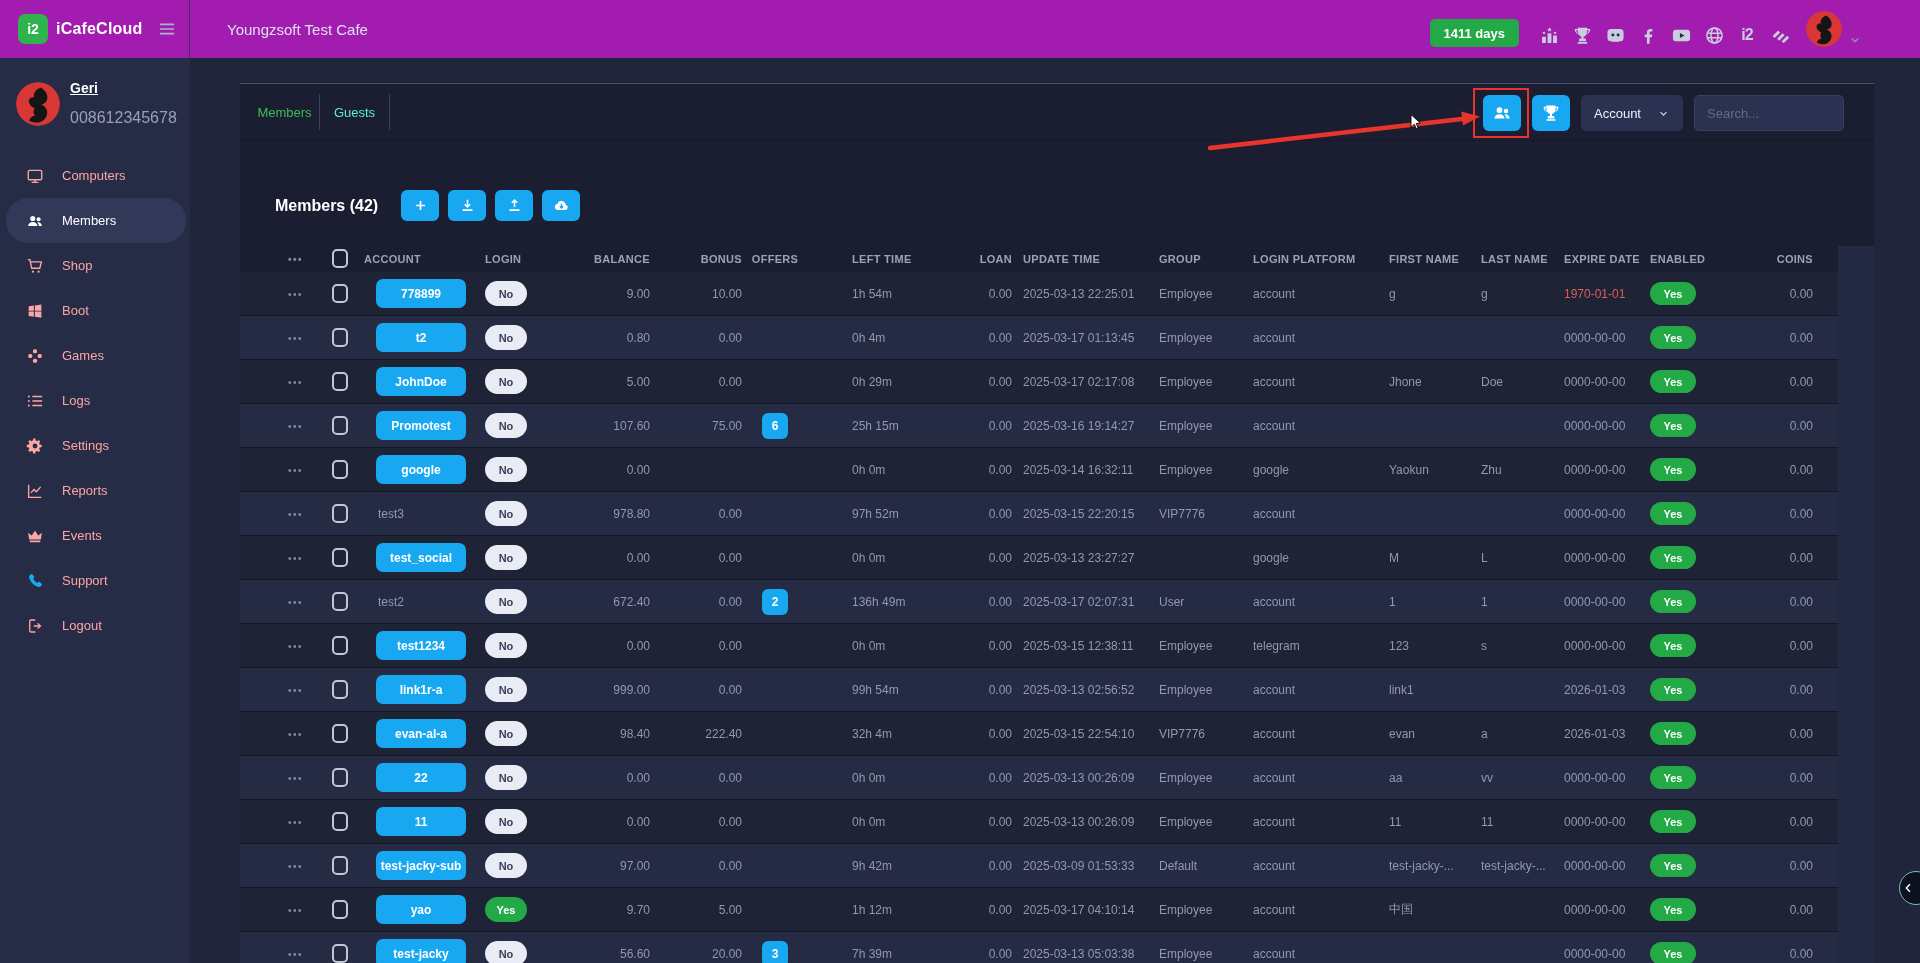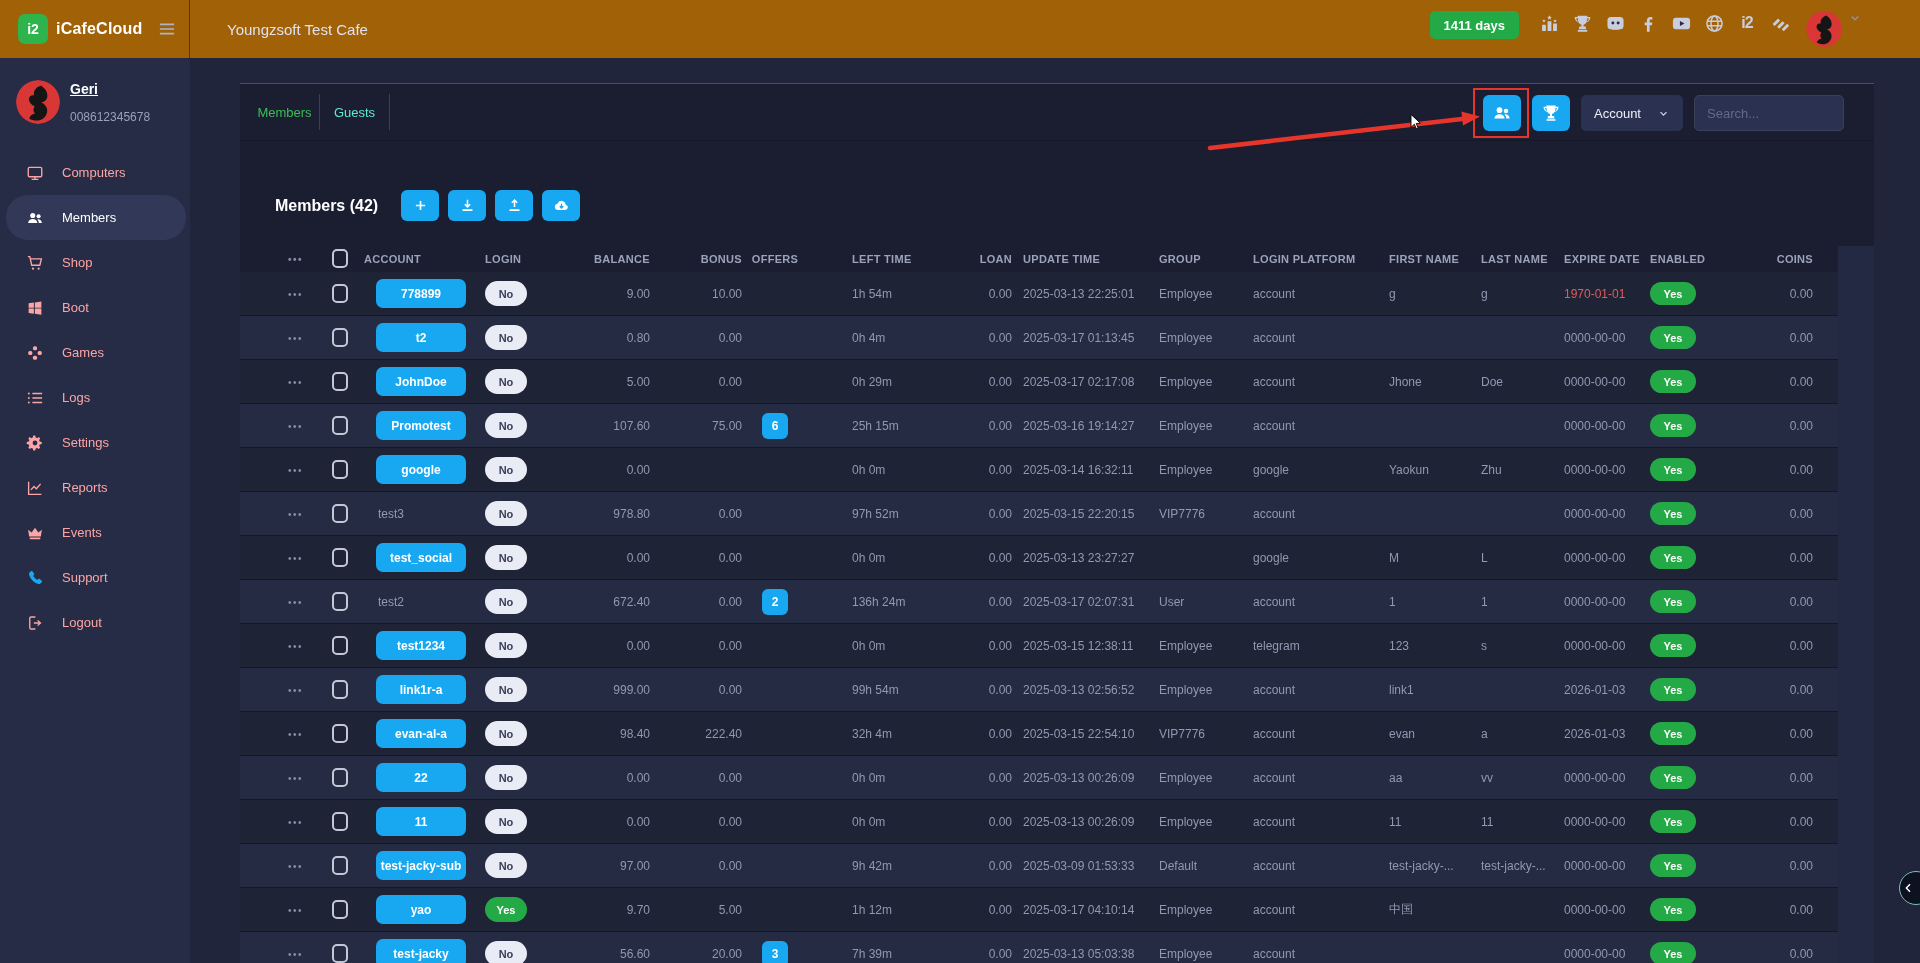--- a/index.html
+++ b/index.html
@@ -1,47 +1,47 @@
 <!DOCTYPE html>
 <html><head>
 <meta charset="utf-8">
 <style>
   * { box-sizing: border-box; margin: 0; padding: 0; }
   html,body { width:1920px; height:963px; overflow:hidden; background:#20253c;
     font-family:"Liberation Sans", sans-serif; color:#9298b0; }
 
   
-  .topbar { position:absolute; top:0; left:0; right:0; height:58px; background:#a16207; z-index:30;
+  .topbar { position:absolute; top:0; left:0; right:0; height:58px; background:#a21caf; z-index:30;
     display:flex; align-items:center; }
   .brand-area { width:190px; height:100%; display:flex; align-items:center; padding-left:18px;
     border-right:1px solid #343a58; position:relative; flex:0 0 auto; }
   .logo-box { width:30px; height:30px; border-radius:7px; background:#2eb34d; color:#fff;
     display:flex; align-items:center; justify-content:center; font-weight:800; font-size:14px; }
   .brand-name { color:#fff; font-weight:bold; font-size:16px; margin-left:8px; letter-spacing:.2px; }
   .hamburger { position:absolute; right:12px; top:19px; width:20px; height:20px; color:#aeb4c8; cursor:pointer; }
   .hamburger svg { width:20px; height:20px; }
   .page-title { margin-left:37px; color:#dfe2ee; font-size:15px; }
-  .topbar-right { margin-left:auto; display:flex; align-items:flex-start; padding-right:58px; }
+  .topbar-right { margin-left:auto; display:flex; align-items:flex-end; padding-right:58px; }
   .days-badge { background:#23aa47; color:#fff; border-radius:5px; height:28px; padding:0 14px;
     display:flex; align-items:center; font-size:13px; font-weight:bold; margin-right:18px; }
   .topbar-icons { display:flex; align-items:center; gap:9px; }
   .tb-icon { width:24px; height:24px; color:#c9cdde; display:flex; align-items:center; justify-content:center; cursor:pointer; }
   .tb-icon svg { width:21px; height:21px; }
   .i2-glyph { font-weight:800; font-size:16px; letter-spacing:-1px; }
   .avatar-sm { width:36px; height:36px; margin-left:14px; border-radius:50%; overflow:hidden; cursor:pointer; }
   .chev-down { color:#8b93ad; width:14px; height:14px; margin-left:6px; }
   .chev-down svg { width:14px; height:14px; }
 
   
   .sidebar { position:absolute; top:58px; left:0; width:190px; bottom:0; background:#272c46; z-index:20; }
   .side-user { display:flex; align-items:center; padding:22px 0 0 16px; }
   .avatar-lg { width:44px; height:44px; border-radius:50%; overflow:hidden; flex:0 0 auto; }
   .side-user-meta { margin-left:10px; }
   .side-user-name { color:#fff; font-weight:bold; font-size:14px;text-decoration:underline; }
-  .side-user-phone { color:#9aa0b8; font-size:12px; margin-top:13px; }
+  .side-user-phone { color:#9aa0b8; font-size:16px; margin-top:13px; }
   .side-menu { margin-top:26px; }
   .side-item { height:45px; display:flex; align-items:center; padding-left:26px; color:#fca5a5;
     font-size:13px; cursor:pointer; }
   .side-item .s-icon { width:20px; height:20px; margin-right:16px; display:flex; align-items:center; }
   .side-item .s-icon svg { width:18px; height:18px; }
   .side-item.active { background:#323857; border-radius:22px; margin:0 4px 0 6px; padding-left:20px; color:#fff; }
   .side-item.accent .s-icon { color:#18a8f2; }
 
   
   .content { position:absolute; left:190px; top:58px; right:0; bottom:0; background:#20253c; overflow:hidden; }
@@ -558,21 +558,21 @@
           <div>
             <div class="checkbox"></div>
           </div>
           <div><span class="account-text">test2</span></div>
           <div><span class="pill-login">No</span></div>
           <div>672.40</div>
           <div>0.00</div>
           <div>
             <span class="offers-badge">2</span>
           </div>
-          <div>136h 24m</div>
+          <div>136h 49m</div>
           <div>0.00</div>
           <div>2025-03-17 02:07:31</div>
           <div>User</div>
           <div>account</div>
           <div>1</div>
           <div>1</div>
           <div>0000-00-00</div>
           <div><span class="pill-enabled">Yes</span></div>
           <div>0.00</div>
         </div>

